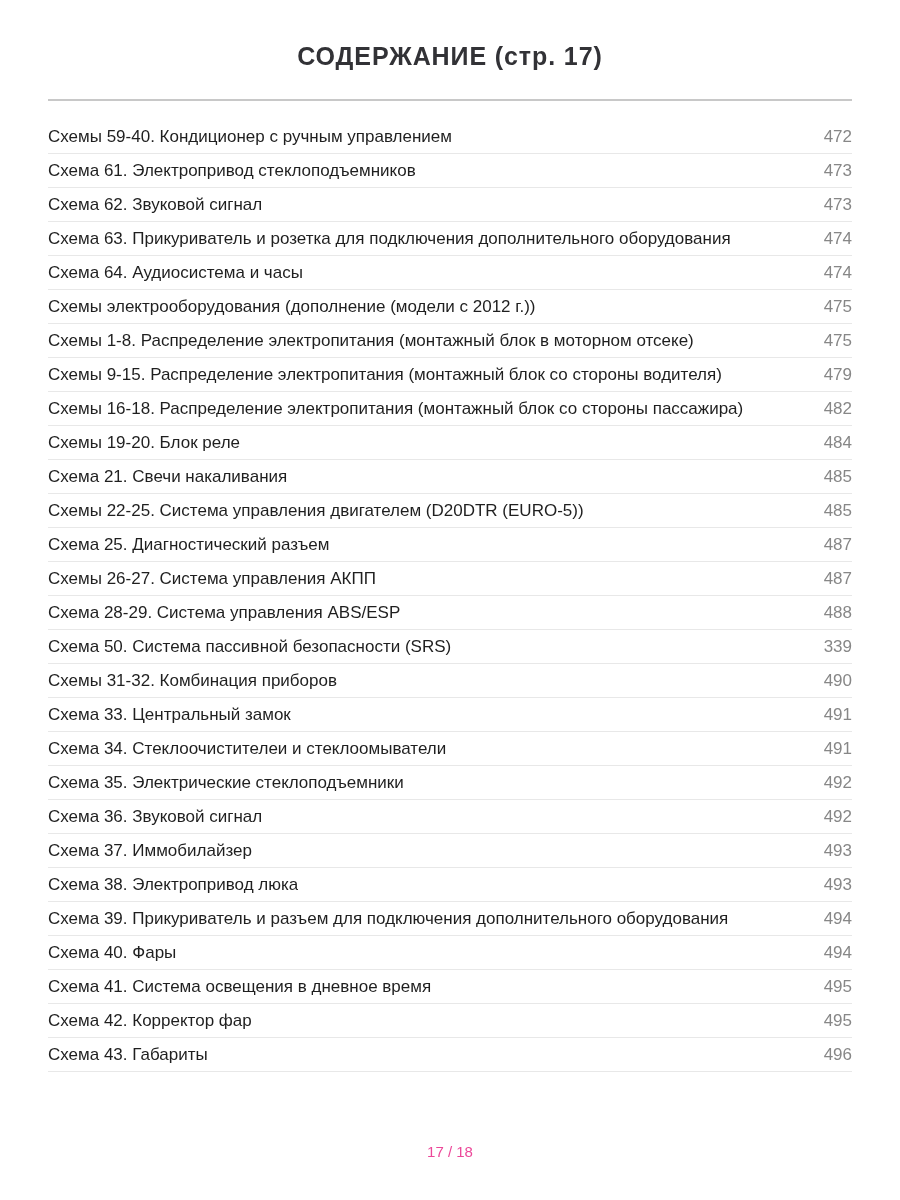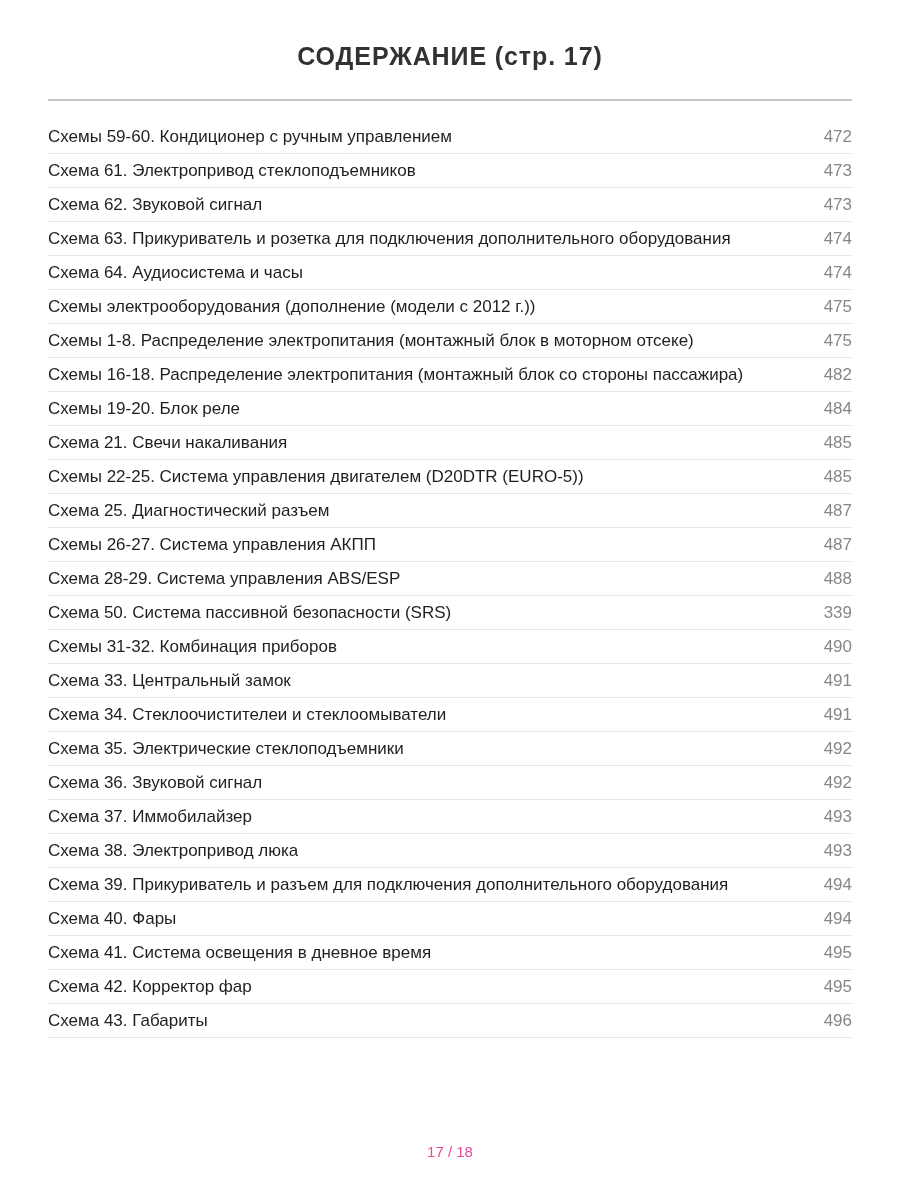--- a/index.html
+++ b/index.html
@@ -70,21 +70,21 @@
 </style>
 </head>
 <body>
 
 <div class="page">
   <div class="content">
     <h1 class="page-title">СОДЕРЖАНИЕ (стр. 17)</h1>
     <hr class="title-rule">
     <div class="toc-list">
         <div class="toc-row">
-          <span class="toc-label">Схемы 59-60. Кондиционер с ручным управлением</span>
+          <span class="toc-label">Схемы 59-40. Кондиционер с ручным управлением</span>
           <span class="toc-pagenum">472</span>
         </div>
         <div class="toc-row">
           <span class="toc-label">Схема 61. Электропривод стеклоподъемников</span>
           <span class="toc-pagenum">473</span>
         </div>
         <div class="toc-row">
           <span class="toc-label">Схема 62. Звуковой сигнал</span>
           <span class="toc-pagenum">473</span>
         </div>
@@ -96,20 +96,24 @@
           <span class="toc-label">Схема 64. Аудиосистема и часы</span>
           <span class="toc-pagenum">474</span>
         </div>
         <div class="toc-row">
           <span class="toc-label">Схемы электрооборудования (дополнение (модели с 2012 г.))</span>
           <span class="toc-pagenum">475</span>
         </div>
         <div class="toc-row">
           <span class="toc-label">Схемы 1-8. Распределение электропитания (монтажный блок в моторном отсеке)</span>
           <span class="toc-pagenum">475</span>
+        </div>
+        <div class="toc-row">
+          <span class="toc-label">Схемы 9-15. Распределение электропитания (монтажный блок со стороны водителя)</span>
+          <span class="toc-pagenum">479</span>
         </div>
         <div class="toc-row">
           <span class="toc-label">Схемы 16-18. Распределение электропитания (монтажный блок со стороны пассажира)</span>
           <span class="toc-pagenum">482</span>
         </div>
         <div class="toc-row">
           <span class="toc-label">Схемы 19-20. Блок реле</span>
           <span class="toc-pagenum">484</span>
         </div>
         <div class="toc-row">

